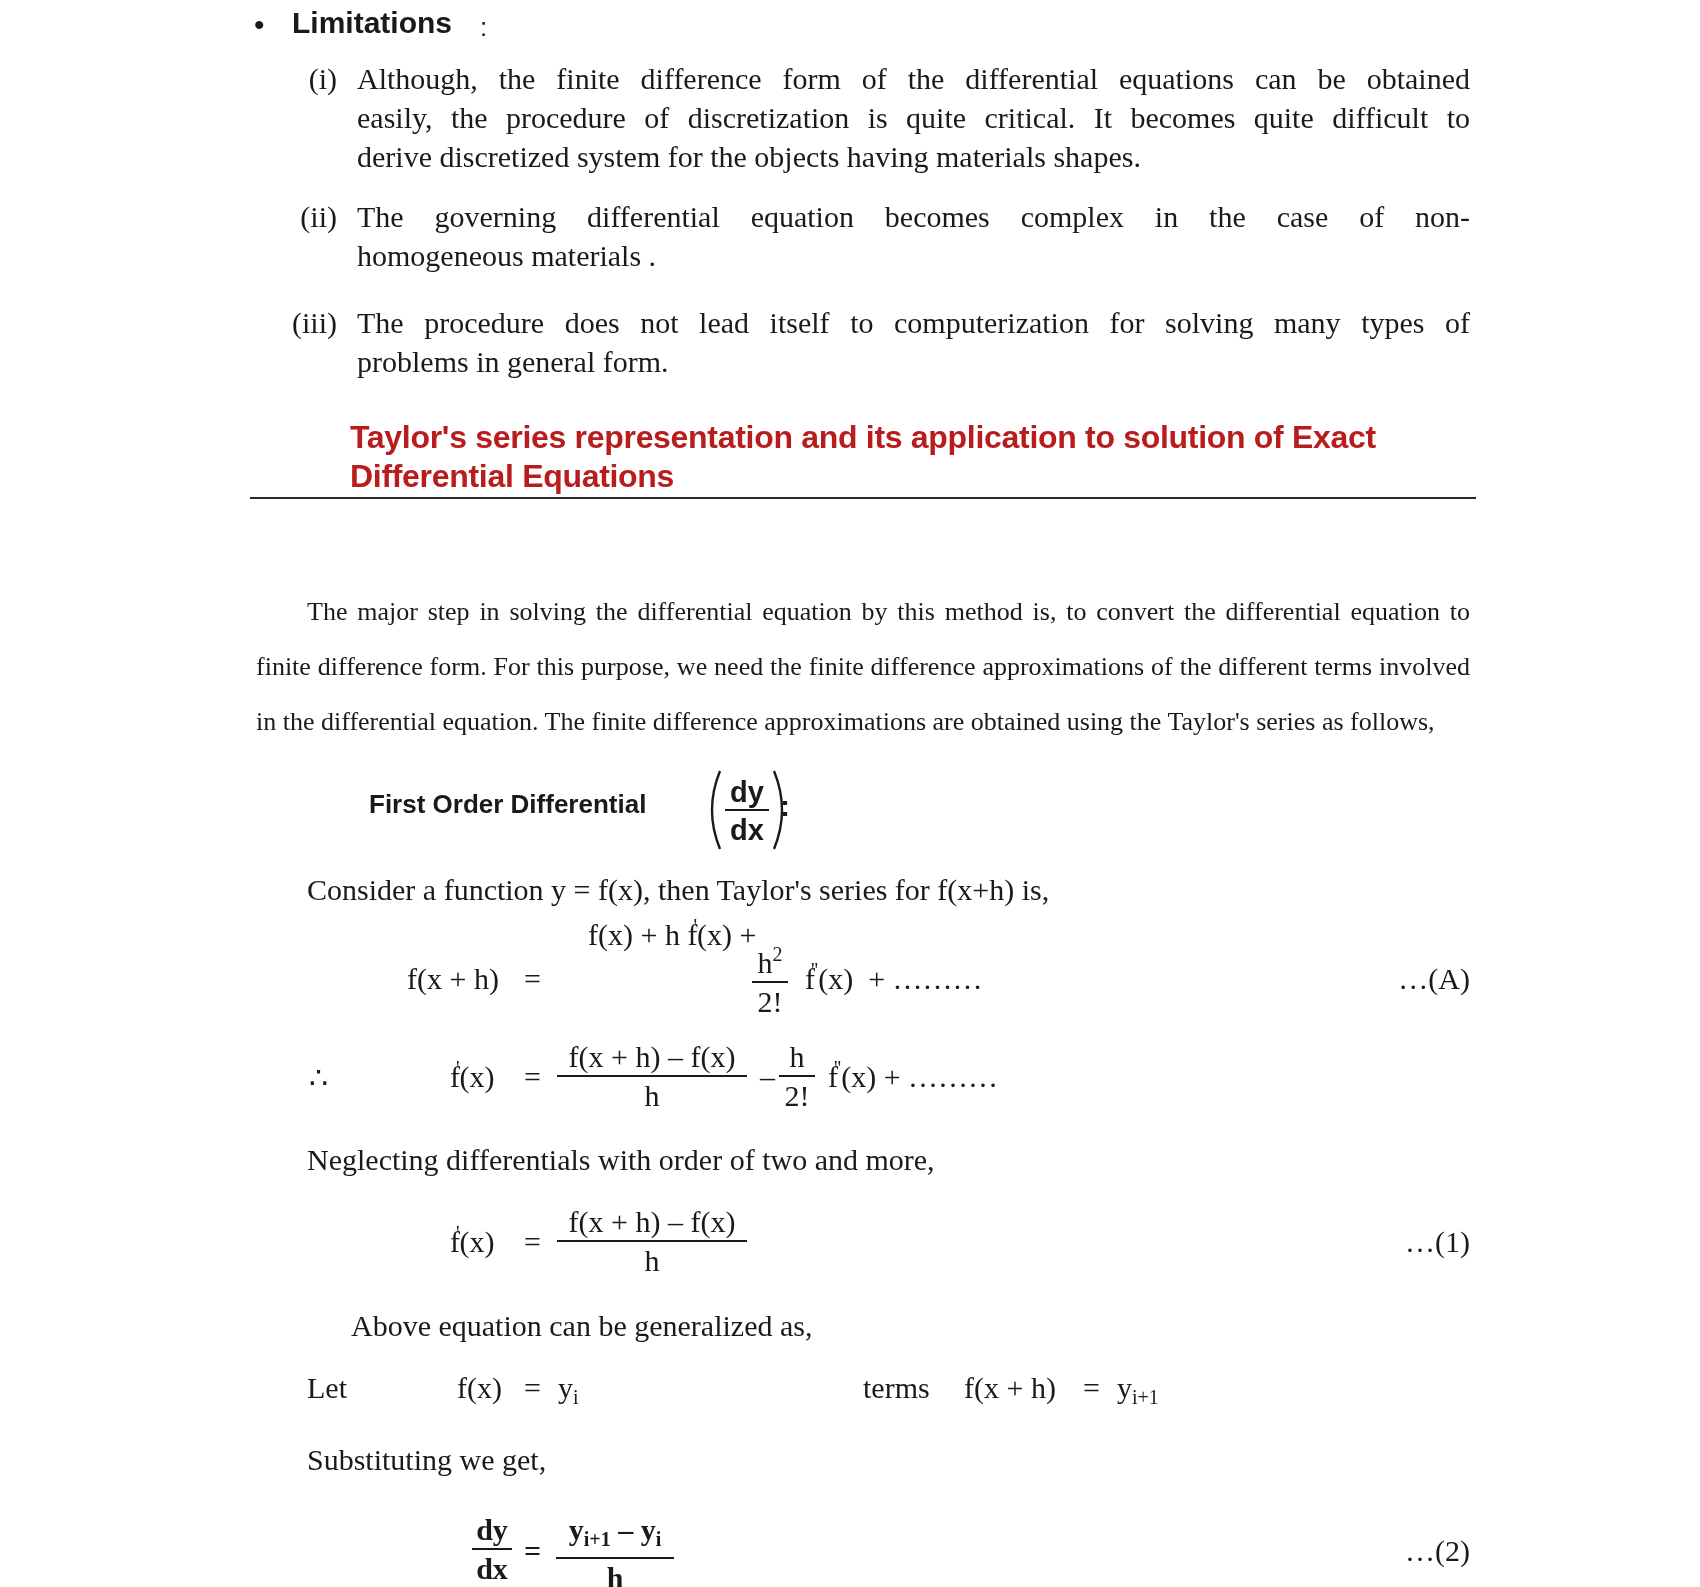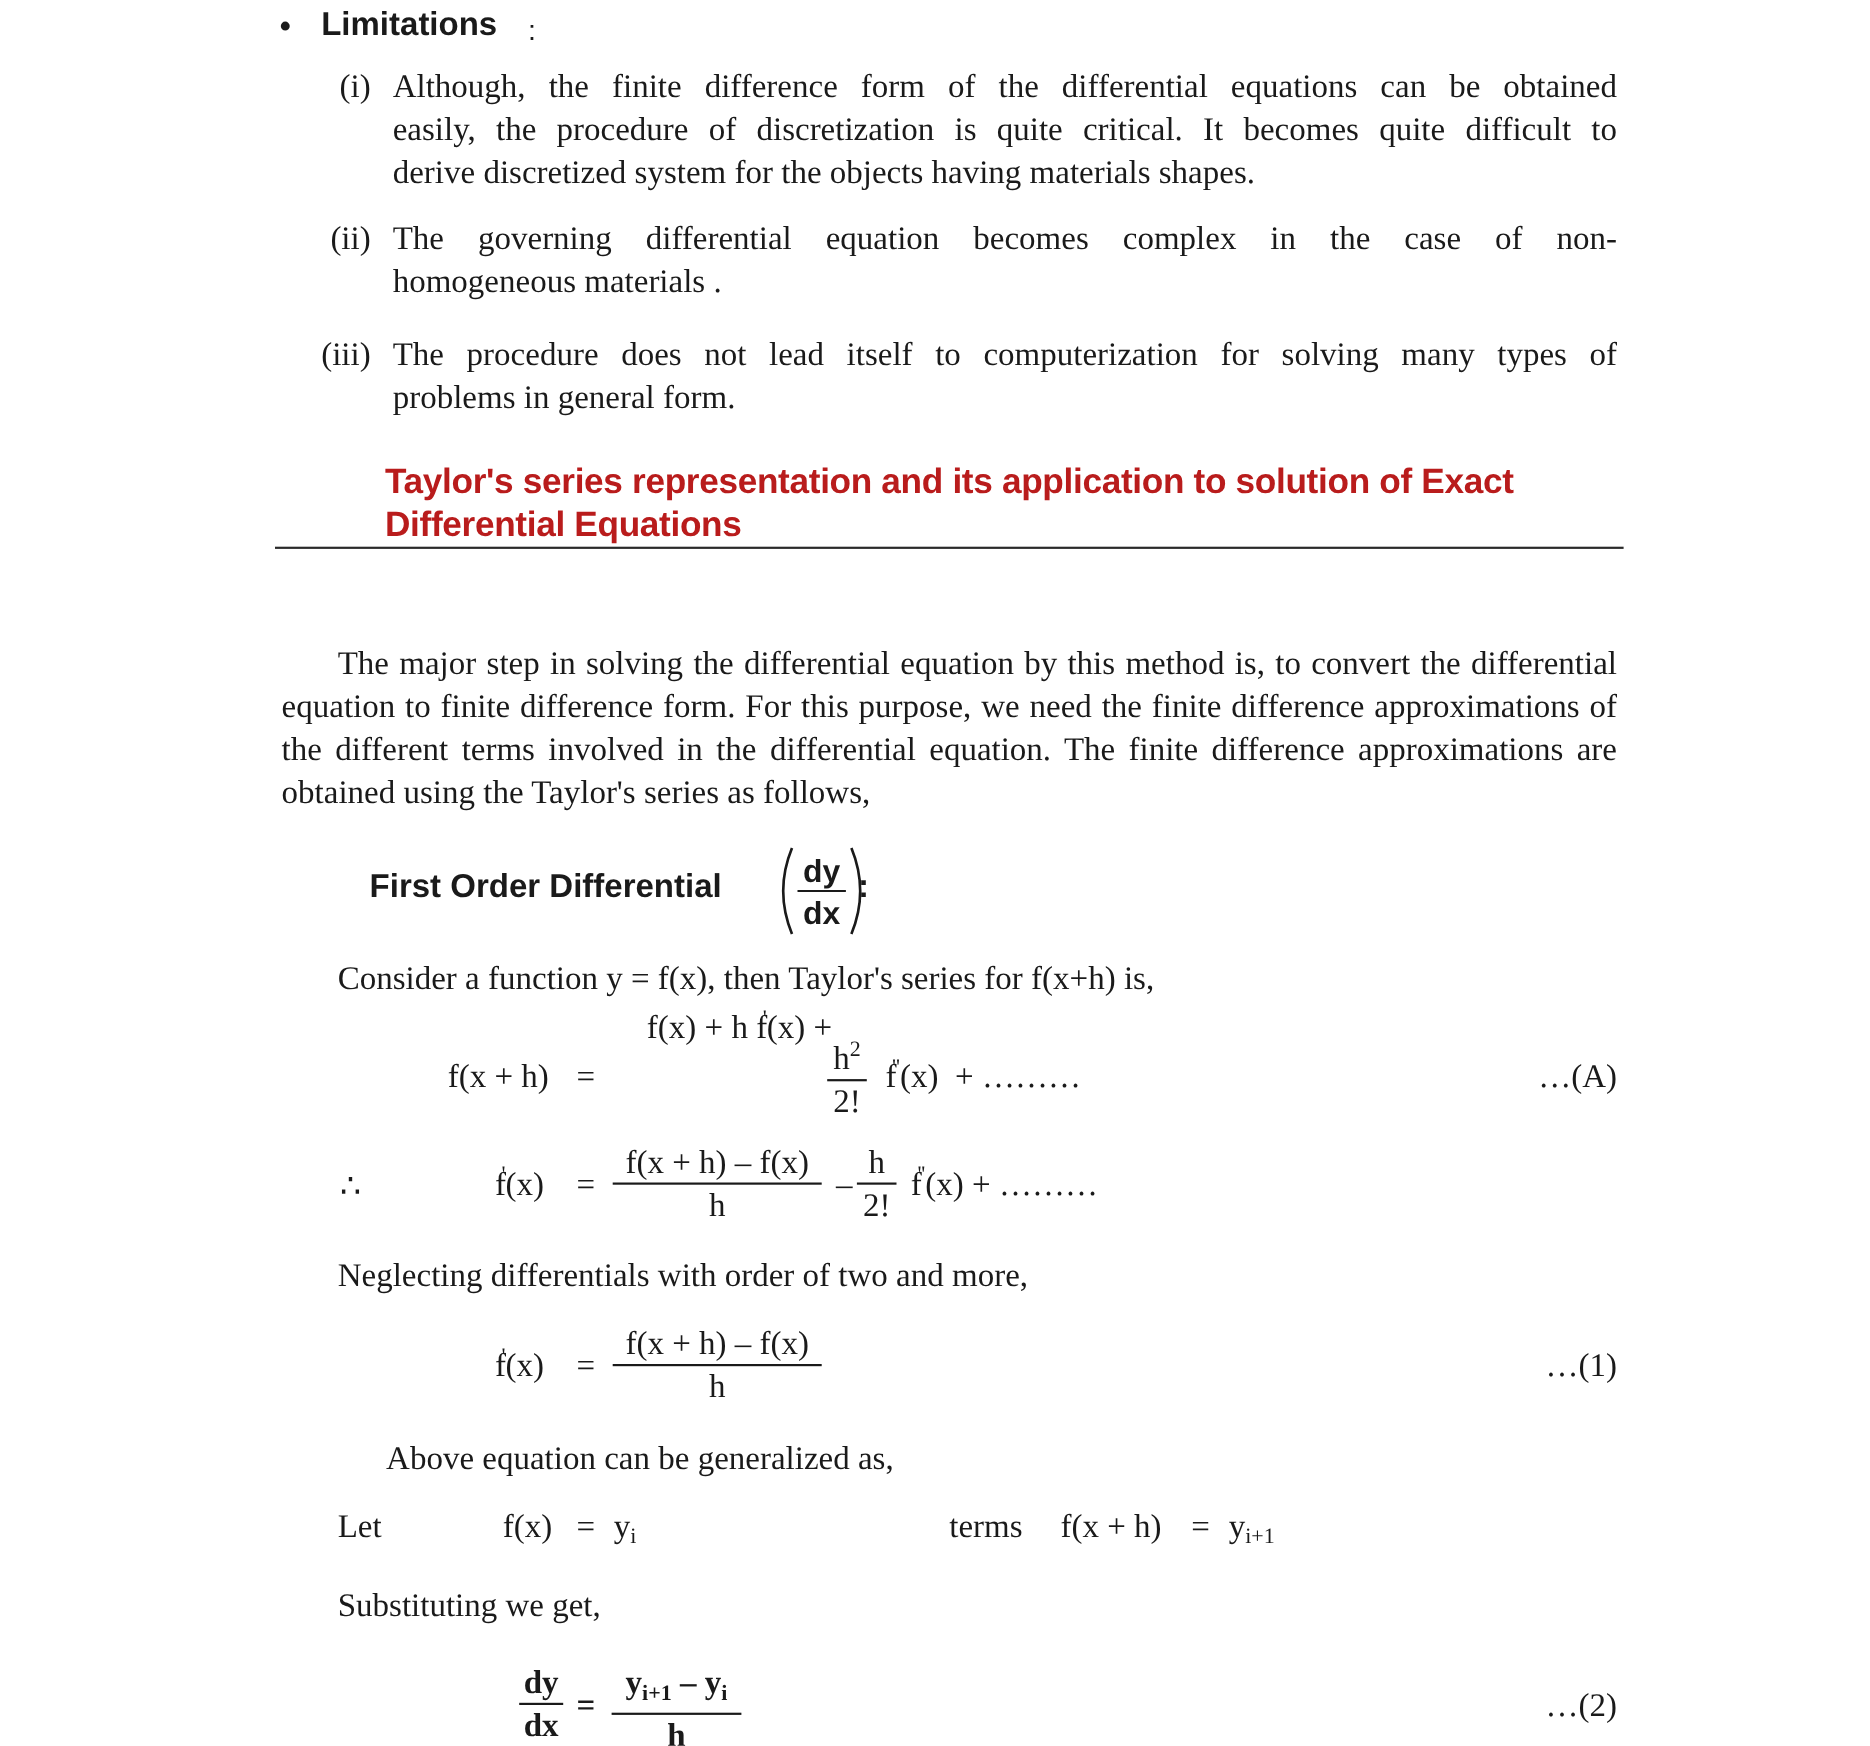--- a/index.html
+++ b/index.html
@@ -16,23 +16,23 @@
   .item { position:absolute; left:240px; width:1230px; }
   .item .label { position:absolute; right:1133px; top:0; font-size:30px; line-height:39.5px; text-align:right; white-space:nowrap; }
   .item .txt { position:absolute; left:117px; width:1113px; font-size:30px; line-height:39.5px; text-align:justify; text-align-last:left; }
   .item .txt.just-last { text-align-last:justify; }
 
   
   .heading { left:318px; top:418px; font-size:32px; line-height:39px; font-family:"Liberation Sans", sans-serif; font-weight:bold; color:#b91c1c; white-space:normal; width:1150px; letter-spacing:-0.3px;margin-left:32px; }
   .heading-rule { position:absolute; left:250px; top:497px; width:1226px; height:2px; background:#2a2a2a; }
 
   
-  .para { position:absolute; left:256px; top:584px; width:1214px; font-size:30px; line-height:39px; text-align:justify; text-indent:51px; }
+  .para { position:absolute; left:256px; top:584px; width:1214px; font-size:26px; line-height:55px; text-align:justify; text-indent:51px; }
 
-  .subhead { left:336px; top:789px; font-family:"Liberation Sans", sans-serif; font-weight:bold; font-size:30px; }
+  .subhead { left:369px; top:789px; font-family:"Liberation Sans", sans-serif; font-weight:bold; font-size:26px; }
   .paren-frac { position:absolute; left:706px; top:769px; width:84px; height:82px; }
 
   .line-text { font-size:30px; }
 
   
   .eq { font-size:30px; }
   .frac { position:absolute; text-align:center; font-size:30px; }
   .frac .num { display:block; line-height:34px; }
   .frac .bar { display:block; height:2px; background:#1a1a1a; margin:1px 0 2px 0; }
   .frac .den { display:block; line-height:34px; }

